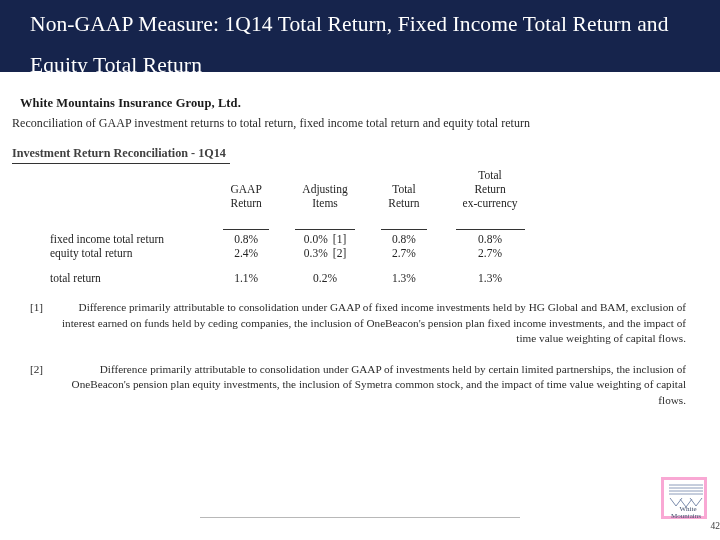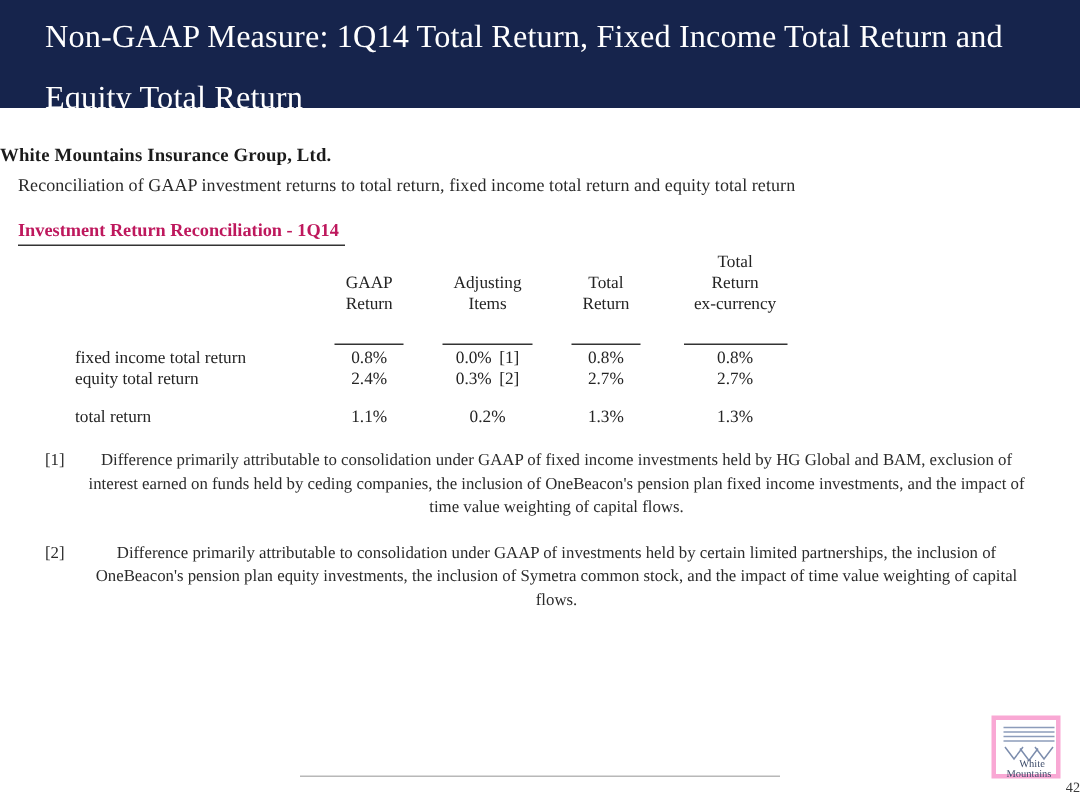--- a/index.html
+++ b/index.html
@@ -41,21 +41,21 @@
     left: 0;
     top: 72px;
     width: 720px;
     height: 468px;
     background: #ffffff;
   }
 
   
   .company-name {
     position: absolute;
-    left: 0;
+    left: 20px;
     top: 24px;
     font-size: 12.5px;
     font-weight: bold;
     color: #1b1b1b;
     letter-spacing: 0.1px;
     text-align: center;
   }
   .company-subtitle {
     position: absolute;
     left: 12px;
@@ -63,21 +63,21 @@
     font-size: 12px;
     color: #2a2a2a;
     letter-spacing: 0.05px;
   }
   .section-title {
     position: absolute;
     left: 12px;
     top: 74px;
     font-size: 12.2px;
     font-weight: bold;
-    color: #be185d;
+    color: #404040;
     border-bottom: 1.4px solid #333333;
     padding-bottom: 2px;
     padding-right: 4px;
     display: inline-block;
   }
 
   
   .return-table {
     position: absolute;
     left: 12px;
@@ -140,21 +140,21 @@
     display: flex;
     align-items: flex-start;
     margin-bottom: 15px;
   }
   .footnote-marker {
     width: 26px;
     flex: 0 0 26px;
   }
   .footnote-text {
     flex: 1 1 auto;
-    text-align: center;
+    text-align: right;
   }
 
   
   .footer-rule {
     position: absolute;
     left: 200px;
     top: 445px;
     width: 320px;
     height: 1px;
     background: #b8b8b8;

